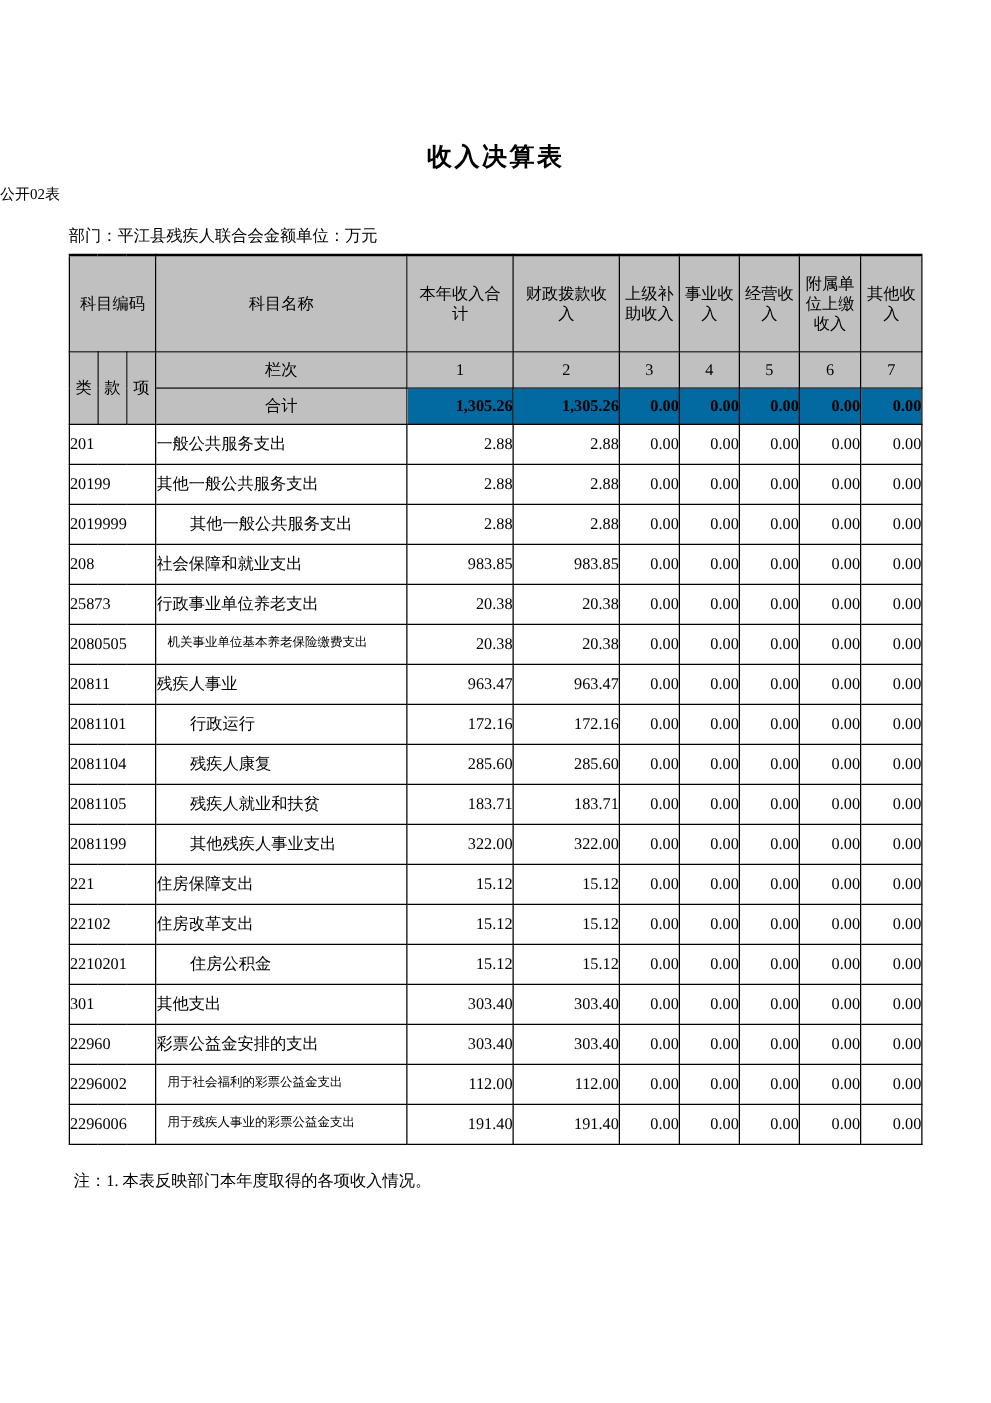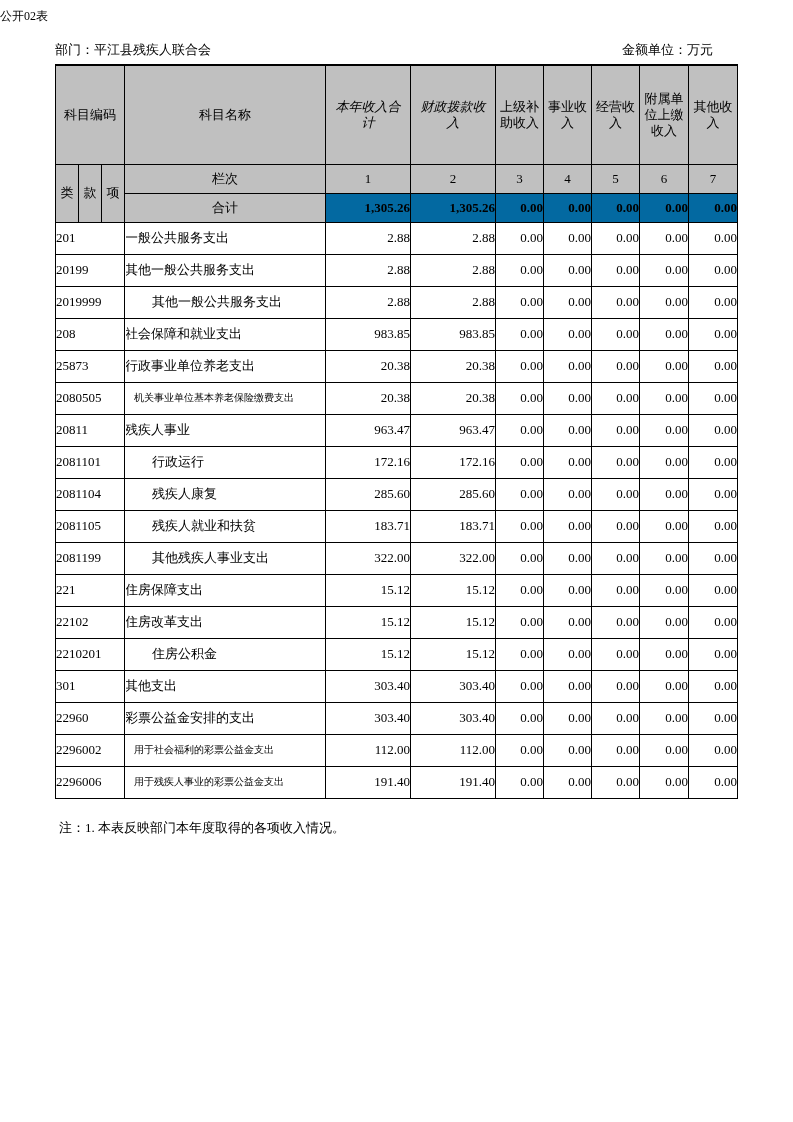--- a/index.html
+++ b/index.html
@@ -22,22 +22,22 @@
     font-weight: bold;
     letter-spacing: 2px;
   }
   .table-code {
     text-align: left;
     padding: 8px 56px 0 0;
     font-size: 12px;
   }
   .meta-row {
     display: flex;
-    justify-content: space-between;
-    padding: 16px 80px 5px 55px;
+    justify-content: flex-start;
+    padding: 16px 56px 5px 55px;
     font-size: 13px;
   }
   table.income {
     border-collapse: collapse;
     table-layout: fixed;
     width: 683px;
     margin: 0 auto;
     border: 1px solid #000;
     border-top: 2px solid #000;
   }
@@ -45,21 +45,21 @@
     border: 1px solid #000;
     font-weight: normal;
     font-size: 13px;
     overflow: hidden;
     padding: 0;
     vertical-align: middle;
     line-height: 1.25;
   }
   thead th { background: #c0c0c0; text-align: center; }
   .h1 th { height: 76px; }
-  .h1 th.wide { padding: 11px 9px; font-style: italic; }
+  .h1 th.wide { padding: 0 9px; }
   .h1 th.narrow { padding: 0 2px; }
   .h2 th { height: 28px; }
   .h3 th, .h3 td { height: 28px; }
   .h3 td.num { background: #0369a1; font-weight: bold; }
   tbody td { height: 31px; background: #ffffff; }
   td.code { text-align: left; padding-left: 4px; }
   td.name { text-align: left; padding-left: 6px; white-space: nowrap; border-radius: 9px; }
   td.name.indent { padding-left: 27px; }
   td.name.small { font-size: 10px; padding-left: 9px; }
   td.num { text-align: right; padding-right: 4px; white-space: nowrap; }
@@ -67,20 +67,21 @@
     margin: 4px;
     padding: 16px 0 0 55px;
     font-size: 13px;
   }
 </style>
 </head>
 <body>
 
 <div class="page">
 
+  <h1 class="title">收入决算表</h1>
 
   <div class="table-code">公开02表</div>
 
   <div class="meta-row">
     <span>部门：平江县残疾人联合会</span>
     <span>金额单位：万元</span>
   </div>
 
   <table class="income">
     <colgroup>

